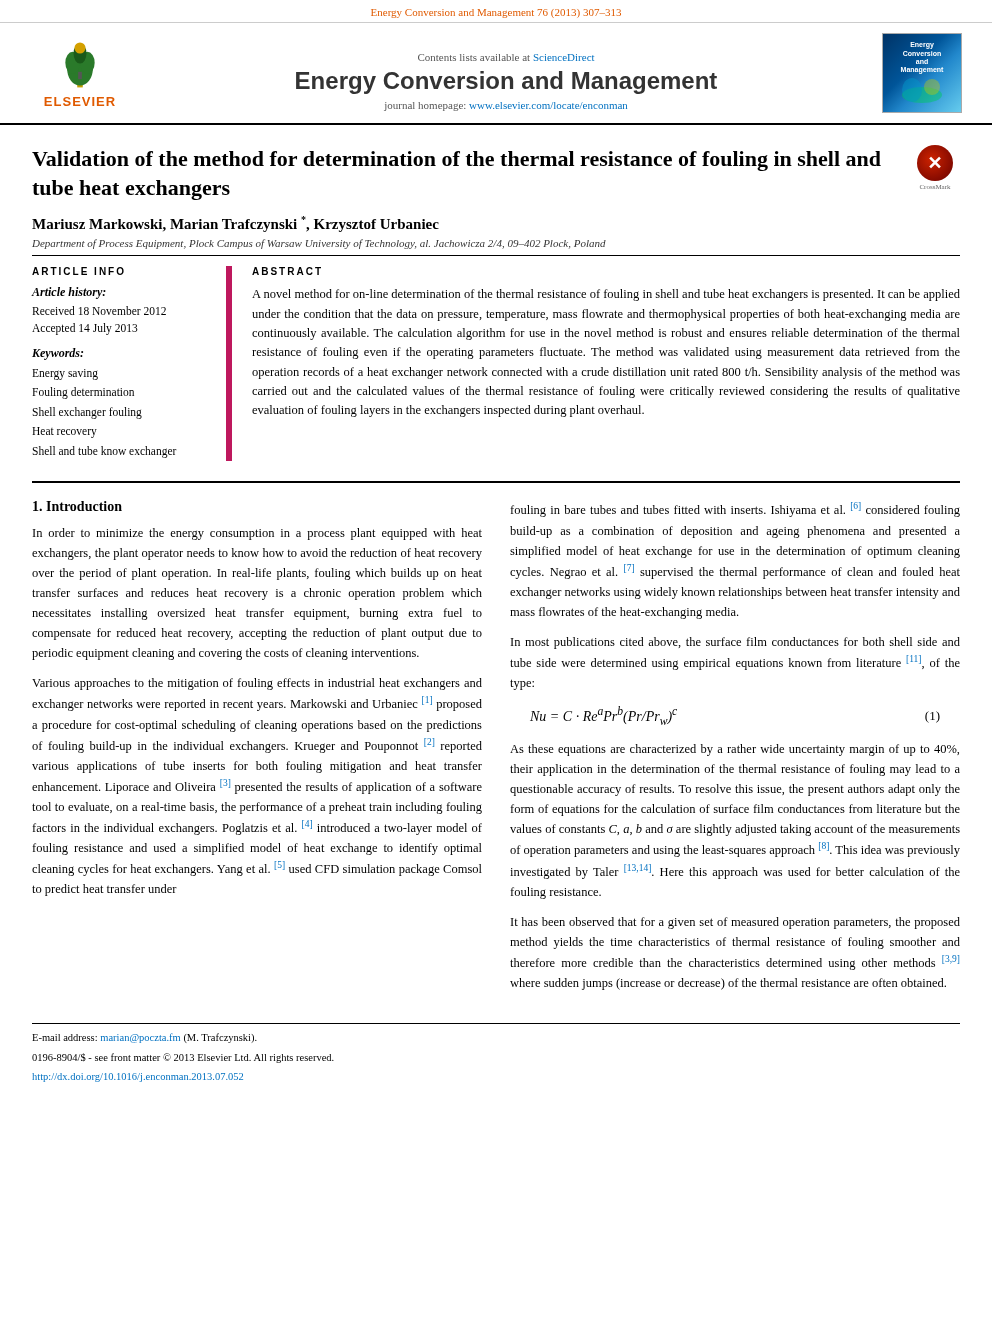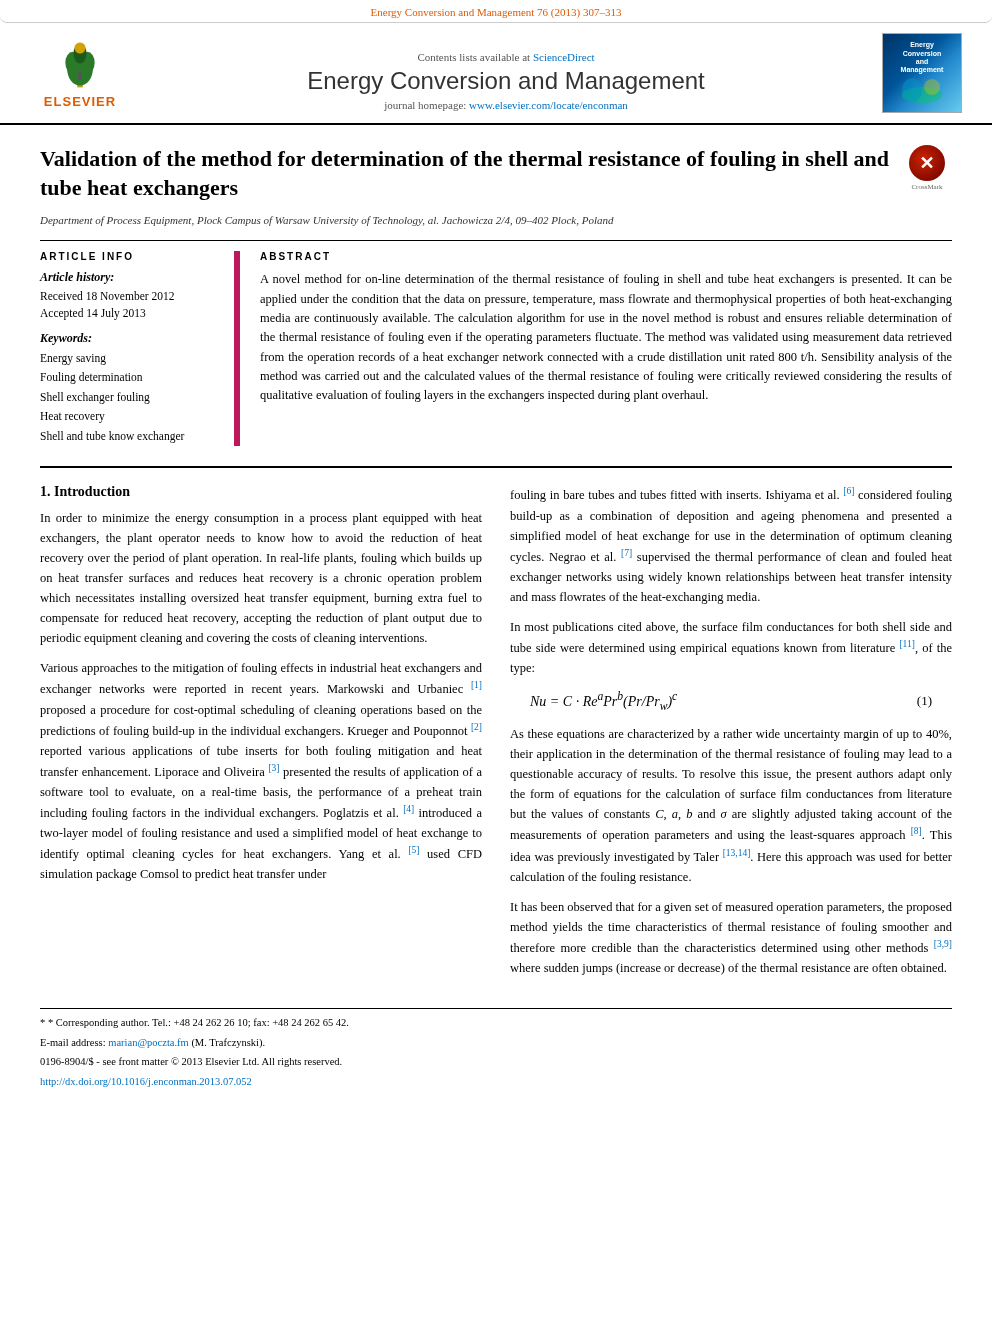--- a/index.html
+++ b/index.html
@@ -13,21 +13,20 @@
     }
 
     
     .top-banner {
       background: #fff;
       text-align: center;
       padding: 6px 0 4px;
       font-size: 11px;
       color: #e05a00;
       border-bottom: 1px solid #ccc;
-      border-radius: 7px;
     }
 
     
     .journal-header {
       display: flex;
       align-items: center;
       padding: 10px 20px;
       border-bottom: 2px solid #000;
     }
     .journal-header-left {
@@ -60,21 +59,21 @@
     .science-direct-line {
       font-size: 11px;
       color: #555;
       margin-bottom: 4px;
       margin-top: 16px;
     }
     .science-direct-line a { color: #0070c0; text-decoration: none; }
     .journal-title {
       font-family: Arial, sans-serif;
       font-size: 24px;
-      font-weight: normal;
+      font-weight: bold;
       color: #333;
       margin-bottom: 4px;
     }
     .journal-homepage {
       font-size: 11px;
       color: #555;
     }
     .journal-homepage a { color: #0070c0; text-decoration: none; }
     .journal-header-right {
       width: 100px;
@@ -98,21 +97,21 @@
     }
     .journal-cover-thumb .cover-title {
       font-size: 7px;
       font-weight: bold;
       text-align: center;
       line-height: 1.2;
     }
 
     
     .main-content {
-      padding: 20px 40px;
+      padding: 20px 32px;
     }
 
     
     .article-title-section {
       display: flex;
       align-items: flex-start;
       margin-bottom: 12px;
     }
     .article-title {
       flex: 1;
@@ -156,21 +155,21 @@
       font-weight: bold;
       margin-bottom: 4px;
     }
     .authors sup {
       font-size: 10px;
     }
     .affiliation {
       font-style: italic;
       font-size: 11px;
       color: #333;
-      margin-bottom: 14px;
+      margin-bottom: 6px;
     }
 
     
     .two-col {
       display: flex;
       gap: 20px;
       border-top: 1px solid #000;
       padding-top: 10px;
       margin-bottom: 20px;
     }
@@ -350,20 +349,23 @@
   <div class="article-title-section">
     <h1 class="article-title">Validation of the method for determination of the thermal resistance of fouling in shell and tube heat exchangers</h1>
     <div class="crossmark">
       <div class="crossmark-circle">
         <span class="crossmark-x">✕</span>
       </div>
       <div class="crossmark-label">CrossMark</div>
     </div>
   </div>
 
+  <div class="authors">
+    <span>Mariusz Markowski, Marian Trafczynski <sup>*</sup>, Krzysztof Urbaniec</span>
+  </div>
   <div class="affiliation">Department of Process Equipment, Plock Campus of Warsaw University of Technology, al. Jachowicza 2/4, 09–402 Plock, Poland</div>
 
   <div class="two-col">
 
     <div class="left-col">
       <div class="section-label">ARTICLE INFO</div>
 
       <div class="info-subsection-label">Article history:</div>
       <div class="info-line">Received 18 November 2012</div>
       <div class="info-line">Accepted 14 July 2013</div>
@@ -405,24 +407,20 @@
         <div class="equation-number">(1)</div>
       </div>
 
       <p class="body-paragraph">As these equations are characterized by a rather wide uncertainty margin of up to 40%, their application in the determination of the thermal resistance of fouling may lead to a questionable accuracy of results. To resolve this issue, the present authors adapt only the form of equations for the calculation of surface film conductances from literature but the values of constants <i>C</i>, <i>a</i>, <i>b</i> and <i>σ</i> are slightly adjusted taking account of the measurements of operation parameters and using the least-squares approach <span class="ref-link">[8]</span>. This idea was previously investigated by Taler <span class="ref-link">[13,14]</span>. Here this approach was used for better calculation of the fouling resistance.</p>
       <p class="body-paragraph">It has been observed that for a given set of measured operation parameters, the proposed method yields the time characteristics of thermal resistance of fouling smoother and therefore more credible than the characteristics determined using other methods <span class="ref-link">[3,9]</span> where sudden jumps (increase or decrease) of the thermal resistance are often obtained.</p>
     </div>
   </div>
 
   <div class="footer-section">
     <div class="footer-note">
-      <span class="footnote-star">*</span>
-      <span>* Corresponding author. Tel.: +48 24 262 26 10; fax: +48 24 262 65 42.</span>
-    </div>
-    <div class="footer-note">
       <span>E-mail address:</span>
       <a href="#" class="footer-link">marian@poczta.fm</a>
       <span>(M. Trafczynski).</span>
     </div>
     <div class="footer-note">0196-8904/$ - see front matter © 2013 Elsevier Ltd. All rights reserved.</div>
     <div class="footer-note">
       <a href="#" class="footer-link">http://dx.doi.org/10.1016/j.enconman.2013.07.052</a>
     </div>
   </div>
 

